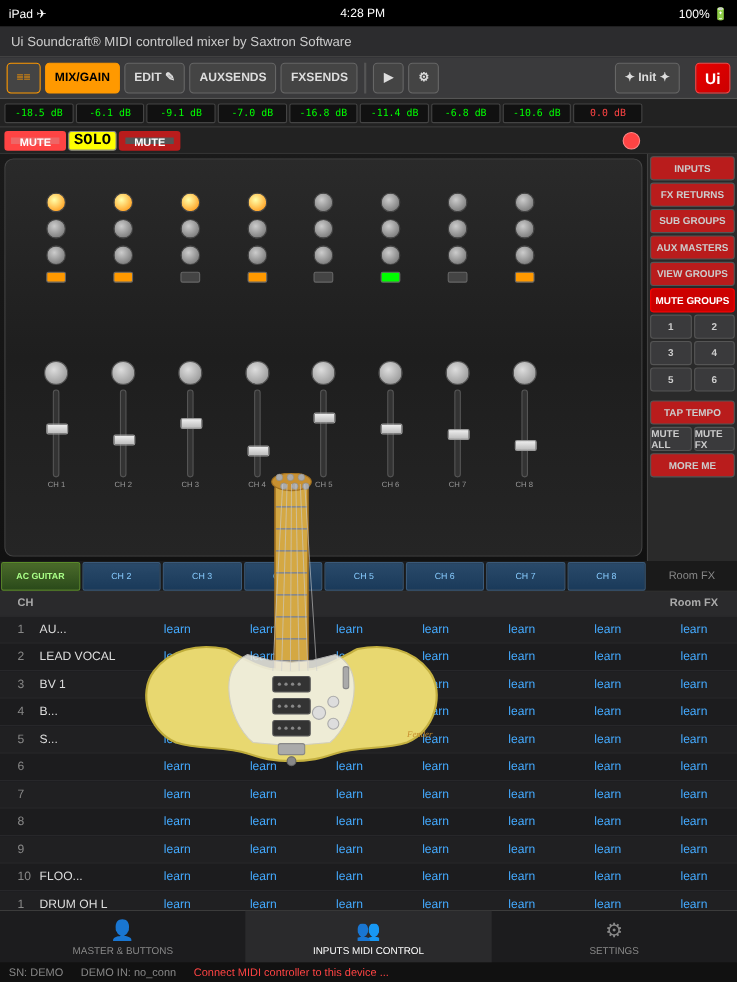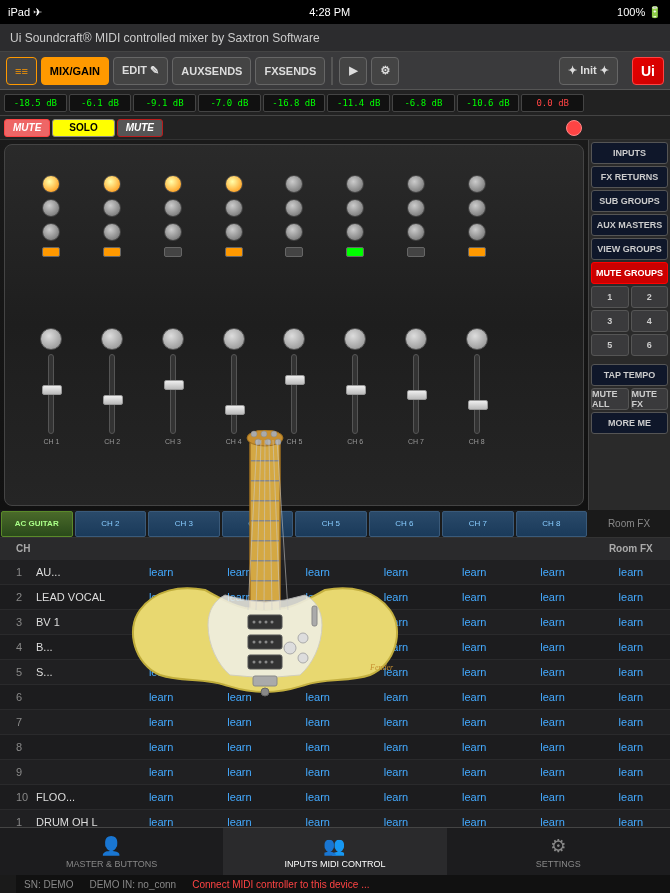--- a/index.html
+++ b/index.html
@@ -127,39 +127,39 @@
       display: flex;
       align-items: center;
       padding: 0 4px;
       gap: 2px;
       border-bottom: 1px solid #333;
     }
     .mute-btn {
       height: 18px;
       padding: 0 8px;
       border-radius: 3px;
-      border: 1px solid #b91c1c;
+      border: 6px solid #b91c1c;
       font-size: 10px;
       font-weight: bold;
       cursor: pointer;
       color: #fff;
       background: #555;
-      font-style: italic;
     }
     .mute-btn.active { background: #e66; border-color: #f44; }
     .solo-btn {
       height: 18px;
-      padding: 0 16px;
+      padding: 0 4px;
       border-radius: 3px;
       border: 1px solid #888;
-      font-size: 10px;
+      font-size: 14px;
       font-weight: bold;
       cursor: pointer;
       color: #000;
       background: #ff0;
+      font-family: Liberation Mono, monospace;
     }
     .record-dot {
       width: 16px;
       height: 16px;
       border-radius: 50%;
       background: #f44;
       border: 1px solid #f88;
       margin-left: auto;
       margin-right: 84px;
     }
@@ -279,21 +279,21 @@
       width: 82px;
       background: #2a2a2a;
       border-left: 1px solid #444;
       display: flex;
       flex-direction: column;
       gap: 2px;
       padding: 2px;
     }
     .rp-btn {
       height: 22px;
-      background: #0f172a;
+      background: #b91c1c;
       border: 1px solid #555;
       border-radius: 3px;
       color: #ccc;
       font-size: 9px;
       font-weight: bold;
       display: flex;
       align-items: center;
       justify-content: center;
       cursor: pointer;
       text-align: center;
@@ -404,21 +404,21 @@
       color: #888;
       font-size: 9px;
     }
     .tab-item.active { color: #fff; background: #2a2a2c; }
     .tab-icon { font-size: 18px; }
 
     
     #bottom-status {
       position: absolute;
       bottom: 0;
-      left: 16px;
+      left: 0;
       right: 0;
       height: 18px;
       background: #111;
       display: flex;
       align-items: center;
       padding: 0 8px;
       gap: 16px;
       font-size: 10px;
     }
     .status-sn { color: #888; }

